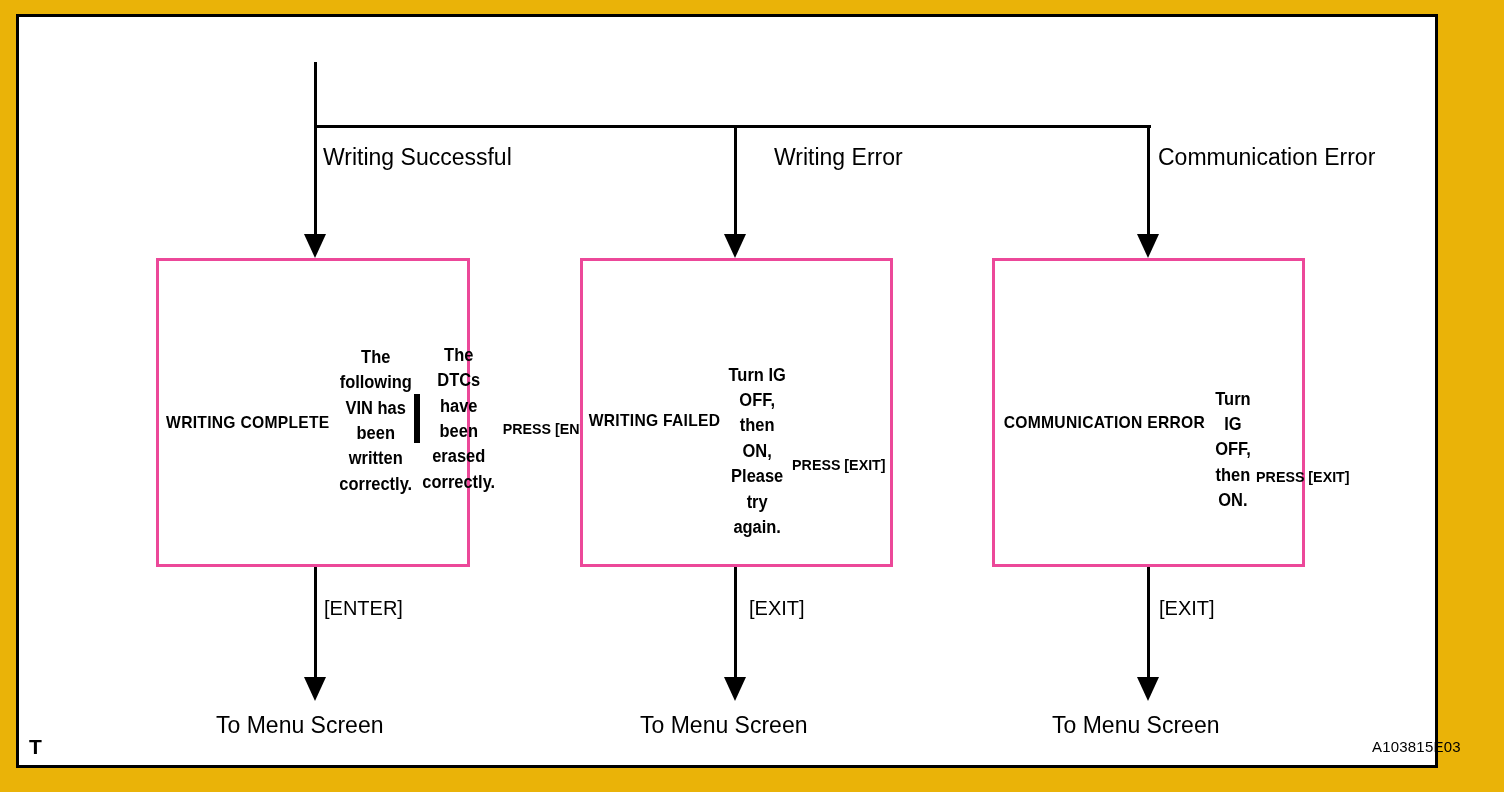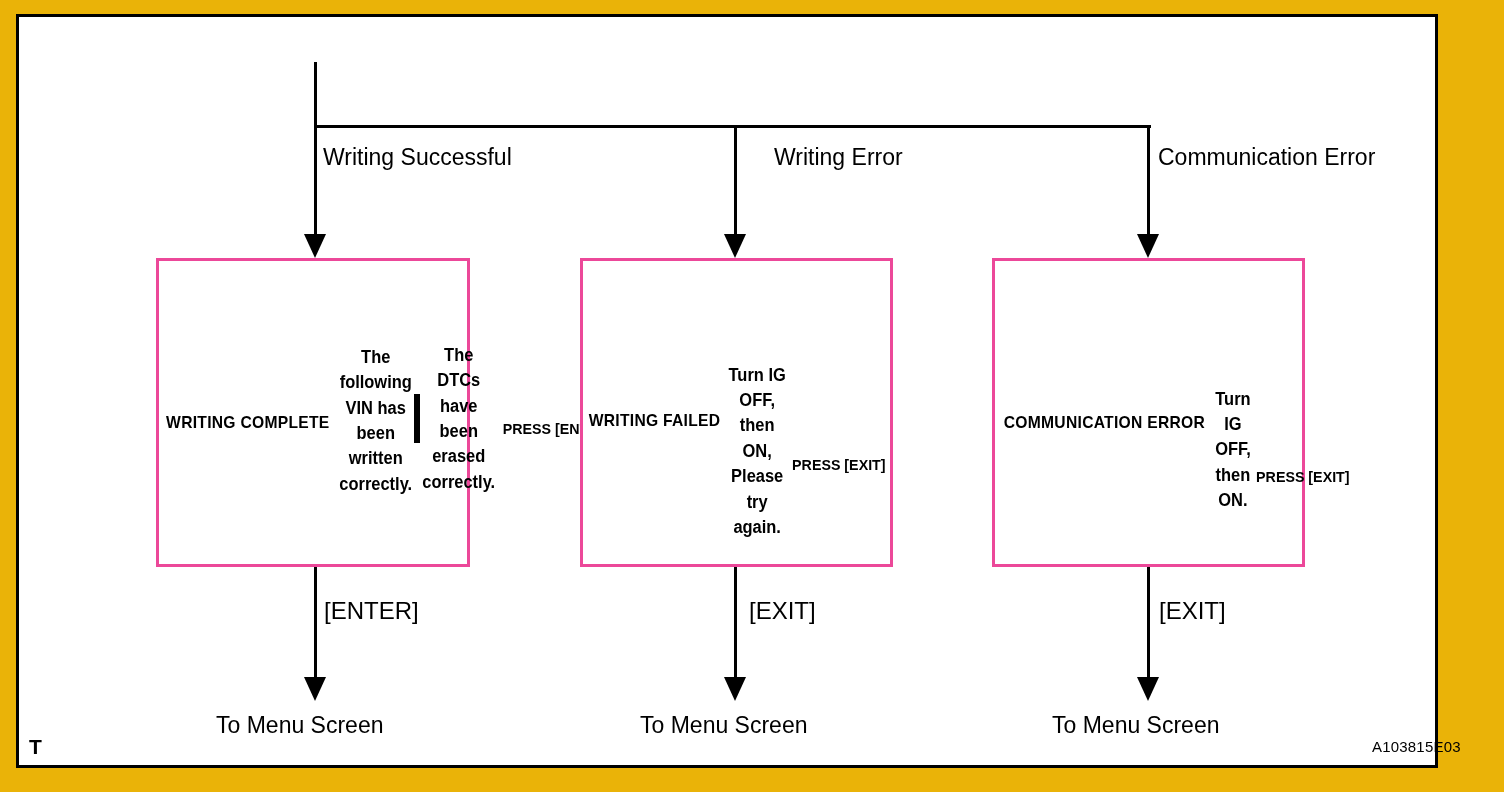--- a/index.html
+++ b/index.html
@@ -100,21 +100,21 @@
     position: absolute;
     font-family: "Liberation Sans", sans-serif;
     font-size: 23px;
     font-weight: normal;
     white-space: nowrap;
     color: #000;
   }
   .label-small {
     position: absolute;
     font-family: "Liberation Sans", sans-serif;
-    font-size: 24px;
+    font-size: 20px;
     white-space: nowrap;
     color: #000;
     text-align: center;
   }
   .corner-mark {
     position: absolute;
     font-family: "Liberation Sans", sans-serif;
     font-weight: bold;
     font-size: 21px;
     color: #000;

